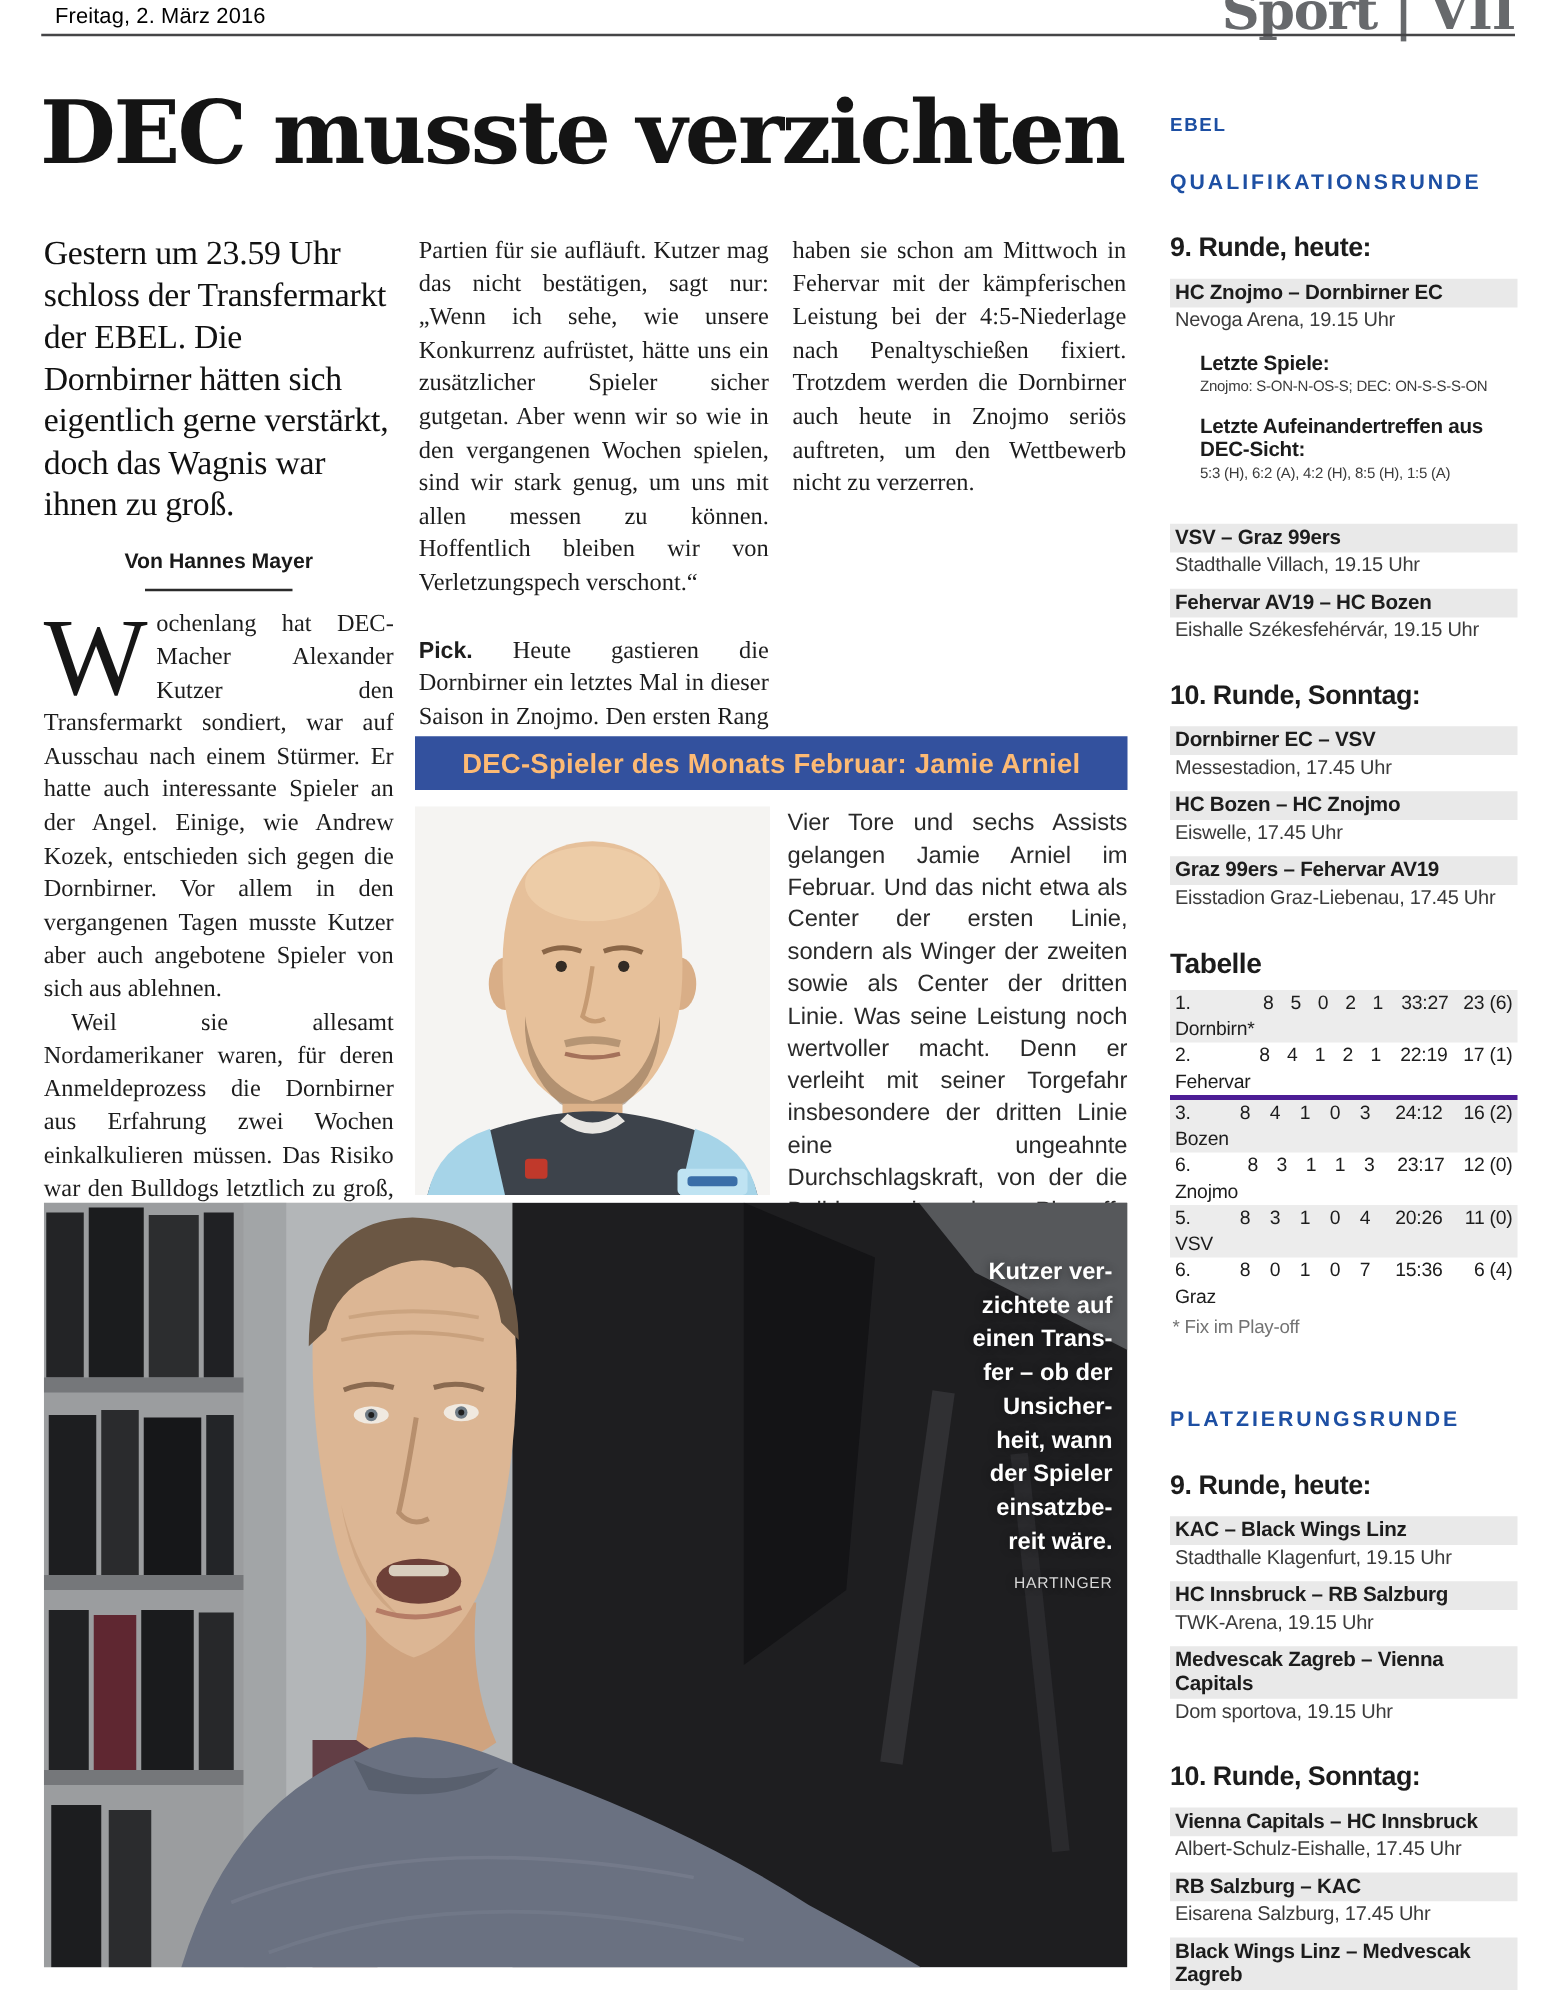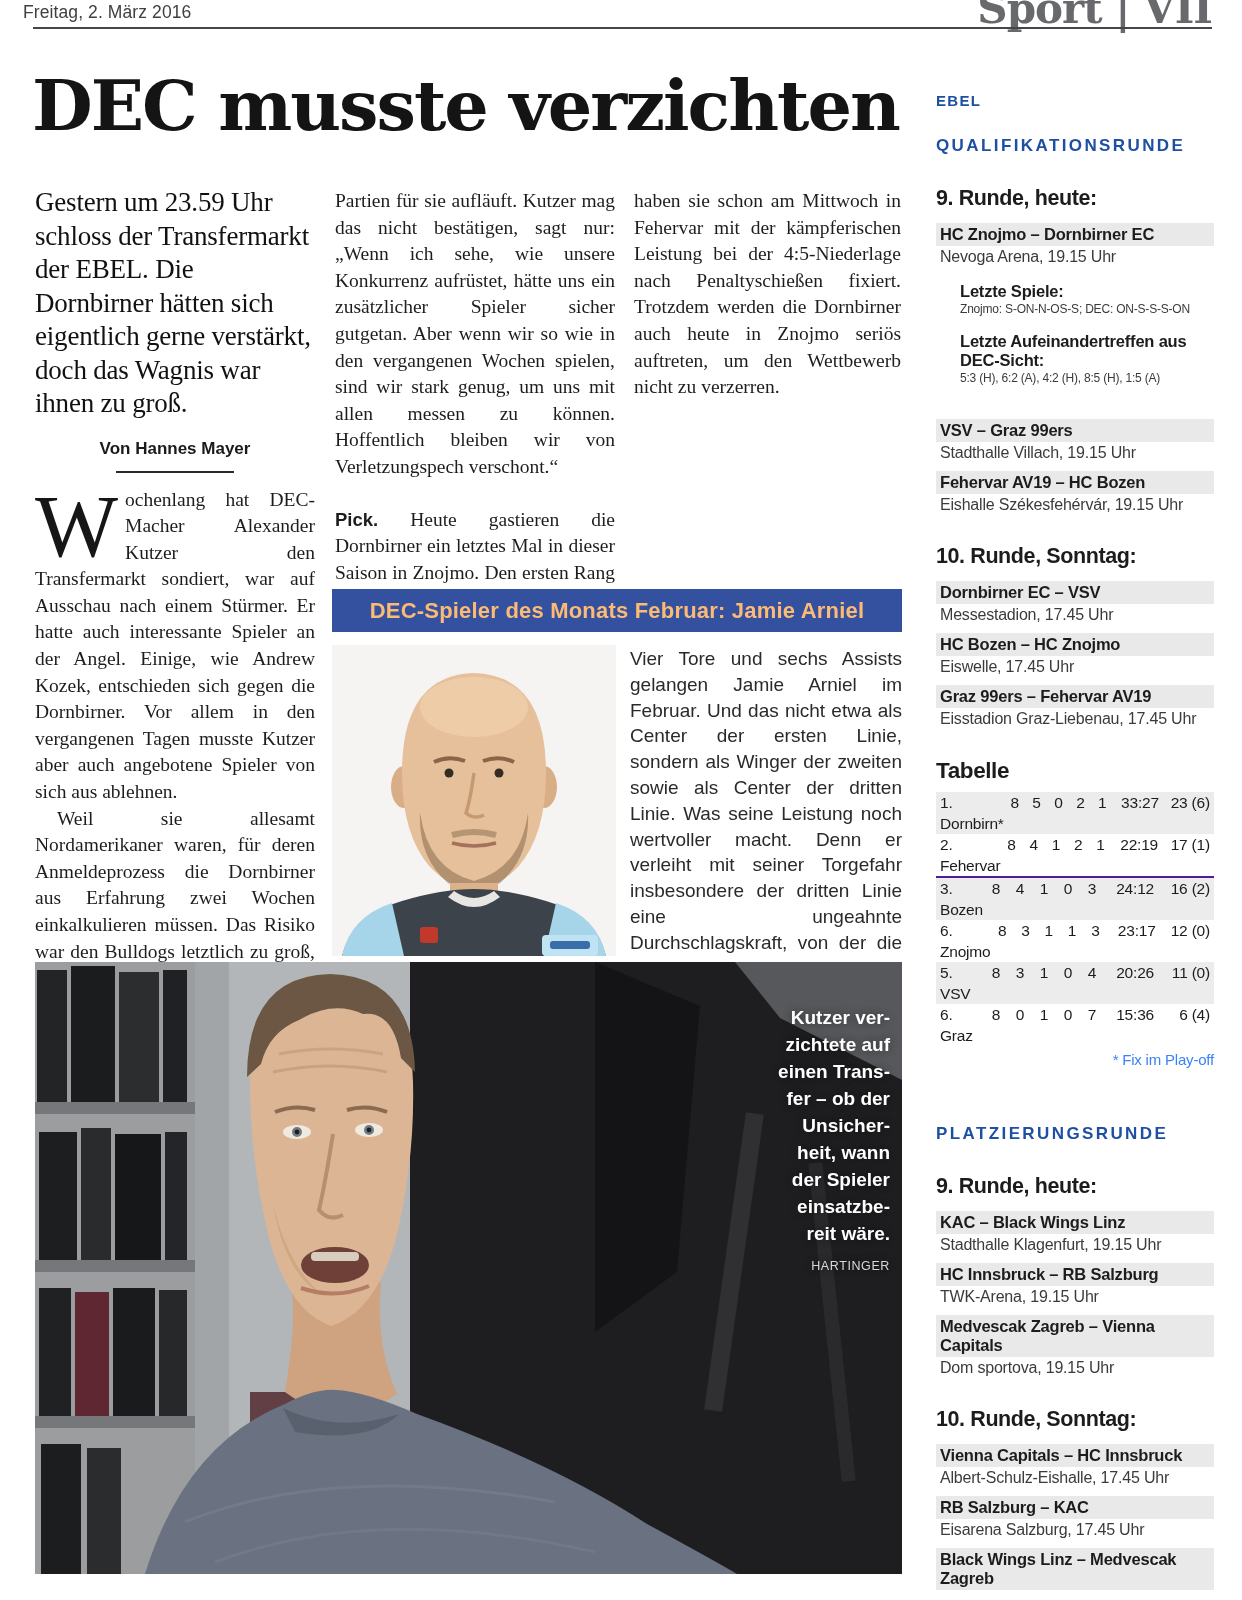--- a/index.html
+++ b/index.html
@@ -4,22 +4,22 @@
 <style>
   * { margin: 0; padding: 0; box-sizing: border-box; }
   html, body { background: #ffffff; }
   #page {
     position: relative; width: 1242px; height: 1600px;
     background: #ffffff; overflow: hidden;
     font-family: "Liberation Serif", serif; color: #1b1b1b;
   }
 
   
-  .date { position: absolute; left: 23px; top: 2px; font-family: "Liberation Sans", sans-serif;
-          font-size: 17.5px; color: #404040; letter-spacing: 0.1px; }
+  .date { position: absolute; left: 44px; top: 2px; font-family: "Liberation Sans", sans-serif;
+          font-size: 17.5px; color: #000000; letter-spacing: 0.1px; }
   .masthead { position: absolute; right: 30px; top: -16px; font-family: "DejaVu Serif", serif;
           font-weight: bold; font-size: 42px; color: #67696c; letter-spacing: -1px; }
   .header-rule { position: absolute; left: 33px; right: 30px; top: 27px; height: 2px; background: #454547; }
 
   
   .headline { position: absolute; left: 32px; top: 64px; width: 880px;
     font-family: "DejaVu Serif", serif; font-weight: bold; font-size: 70px;
     letter-spacing: -2px; color: #141414; white-space: nowrap; }
 
   
@@ -66,26 +66,26 @@
   .fx { margin-top: 9px; }
   .fx.gap-lg { margin-top: 34px; }
   .fx-m { font-weight: bold; font-size: 16.5px; background: #e9e9e9; padding: 2px 4px; }
   .fx-v { font-size: 16px; color: #3b3b3b; padding: 2px 4px 0; }
   .note { margin-top: 16px; padding: 0 4px; margin-left: 20px; }
   .note-l { font-weight: bold; font-size: 16.5px; }
   .note-t { font-size: 12px; color: #3b3b3b; margin-top: 1px; }
   .tbl-title { font-weight: bold; font-size: 22.5px; margin-top: 30px; margin-bottom: 8px; letter-spacing: -0.4px; }
   .trow { display: flex; font-size: 15.5px; line-height: 21px; padding: 0 4px; }
   .trow.shade { background: #ececec; }
-  .trow.cut { border-bottom: 2px solid #4c1d95; }
+  .trow.cut { border-bottom: 4px solid #4c1d95; }
   .t-team { flex: 1; }
   .t-n { width: 24px; text-align: center; }
   .t-g { width: 50px; text-align: right; }
   .t-p { width: 56px; text-align: right; }
-  .tfoot { font-size: 15px; color: #3b82f6; margin-top: 5px; padding-left: 2px; text-align: right; }
+  .tfoot { font-size: 15px; color: #737373; margin-top: 5px; padding-left: 2px; }
 </style>
 </head>
 <body>
 
 <div id="page">
 
   <div class="date">Freitag, 2. März 2016</div>
   <div class="masthead">Sport | VII</div>
   <div class="header-rule"></div>
 

